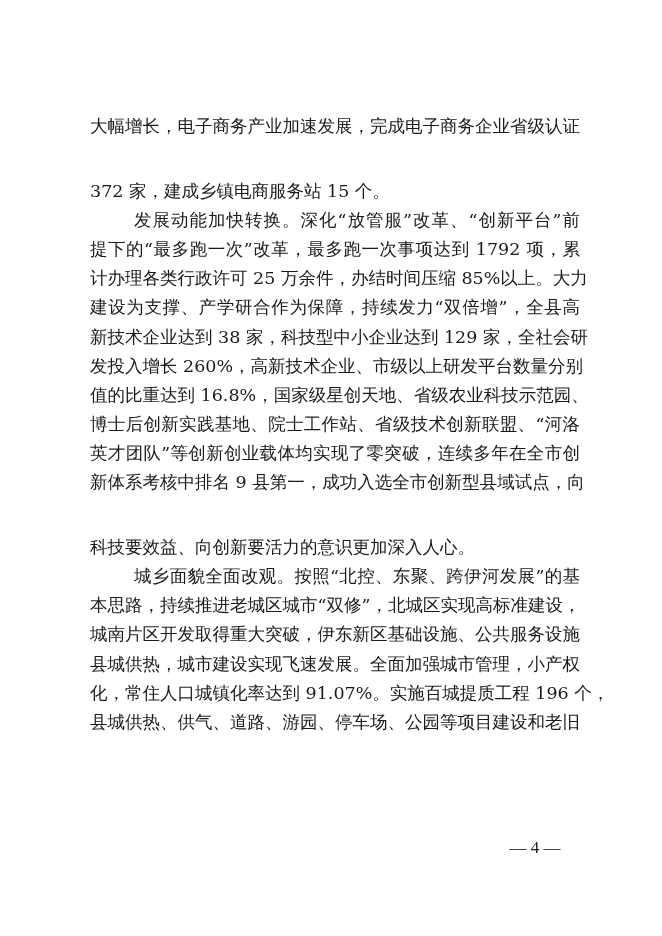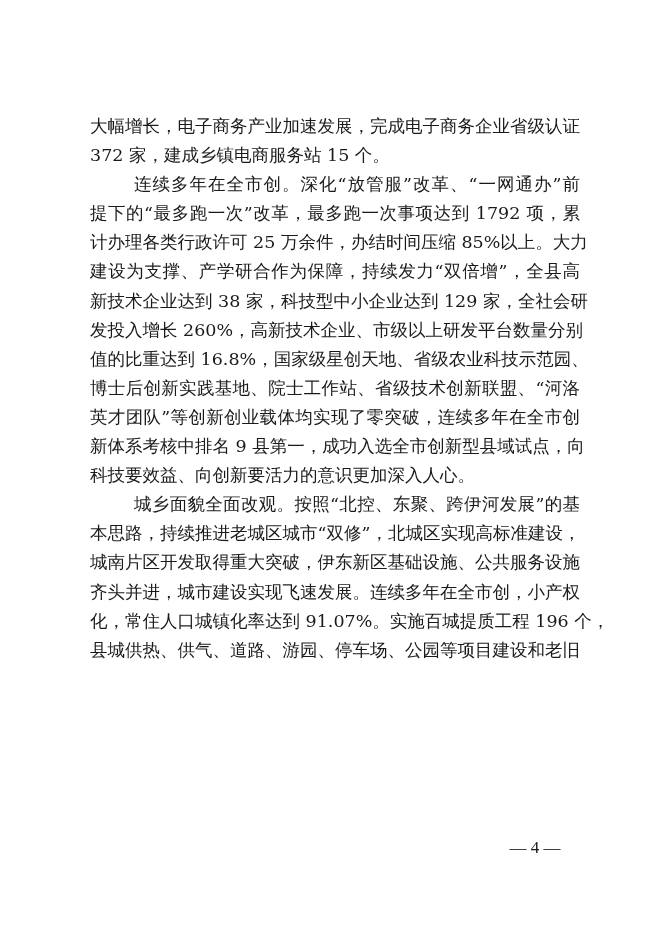--- a/index.html
+++ b/index.html
@@ -4,46 +4,46 @@
 <style>
   html, body { margin: 0; padding: 0; background: #ffffff; }
   body { width: 662px; height: 936px; position: relative; overflow: hidden; }
   .page { position: absolute; left: 0; top: 0; width: 662px; height: 936px; background: #fff; padding-left: 16px; }
   .text-block {
     position: absolute; left: 90px; top: 112px; width: 490px;
     font-family: "DejaVu Serif", "Liberation Serif", serif;
     font-size: 17.5px; line-height: 29.1px; color: #1a1a1a;
   }
   .line { display: block; white-space: nowrap; text-align: justify; text-align-last: justify; height: 29.1px; }
-  .line.last { text-align-last: left; }
+  .line.last { text-align-last: left; margin-top: 36px; }
   .line.indent { padding-left: 44px; }
   .page-number {
     position: absolute; left: 500px; top: 838px; width: 70px; text-align: center;
     font-family: "Liberation Serif", "DejaVu Serif", serif; font-size: 17px; color: #1a1a1a;
   }
 </style>
 </head>
 <body>
 
 <div class="page">
   <div class="text-block">
     <span class="line">大幅增长，电子商务产业加速发展，完成电子商务企业省级认证</span>
     <span class="line last">372 家，建成乡镇电商服务站 15 个。</span>
-    <span class="line indent">连续多年在全市创。深化“放管服”改革、“一网通办”前</span>
+    <span class="line indent">发展动能加快转换。深化“放管服”改革、“创新平台”前</span>
     <span class="line">提下的“最多跑一次”改革，最多跑一次事项达到 1792 项，累</span>
     <span class="line">计办理各类行政许可 25 万余件，办结时间压缩 85%以上。大力</span>
     <span class="line">建设为支撑、产学研合作为保障，持续发力“双倍增”，全县高</span>
     <span class="line">新技术企业达到 38 家，科技型中小企业达到 129 家，全社会研</span>
     <span class="line">发投入增长 260%，高新技术企业、市级以上研发平台数量分别</span>
     <span class="line">值的比重达到 16.8%，国家级星创天地、省级农业科技示范园、</span>
     <span class="line">博士后创新实践基地、院士工作站、省级技术创新联盟、“河洛</span>
     <span class="line">英才团队”等创新创业载体均实现了零突破，连续多年在全市创</span>
     <span class="line">新体系考核中排名 9 县第一，成功入选全市创新型县域试点，向</span>
     <span class="line last">科技要效益、向创新要活力的意识更加深入人心。</span>
     <span class="line indent">城乡面貌全面改观。按照“北控、东聚、跨伊河发展”的基</span>
     <span class="line">本思路，持续推进老城区城市“双修”，北城区实现高标准建设，</span>
     <span class="line">城南片区开发取得重大突破，伊东新区基础设施、公共服务设施</span>
-    <span class="line">齐头并进，城市建设实现飞速发展。连续多年在全市创，小产权</span>
+    <span class="line">县城供热，城市建设实现飞速发展。全面加强城市管理，小产权</span>
     <span class="line">化，常住人口城镇化率达到 91.07%。实施百城提质工程 196 个，</span>
     <span class="line">县城供热、供气、道路、游园、停车场、公园等项目建设和老旧</span>
   </div>
   <div class="page-number">— 4 —</div>
 </div>
 
 </body></html>

